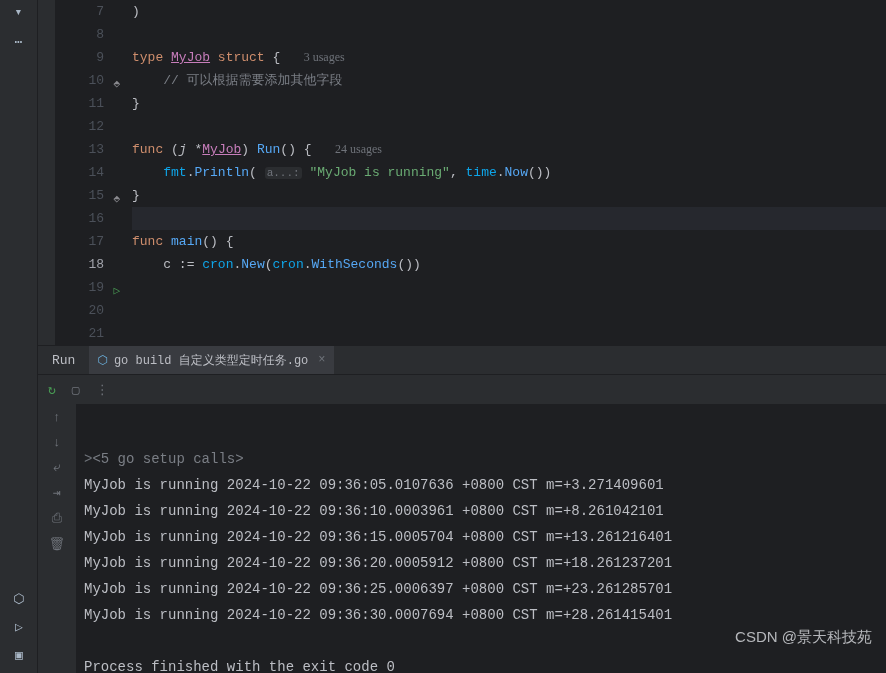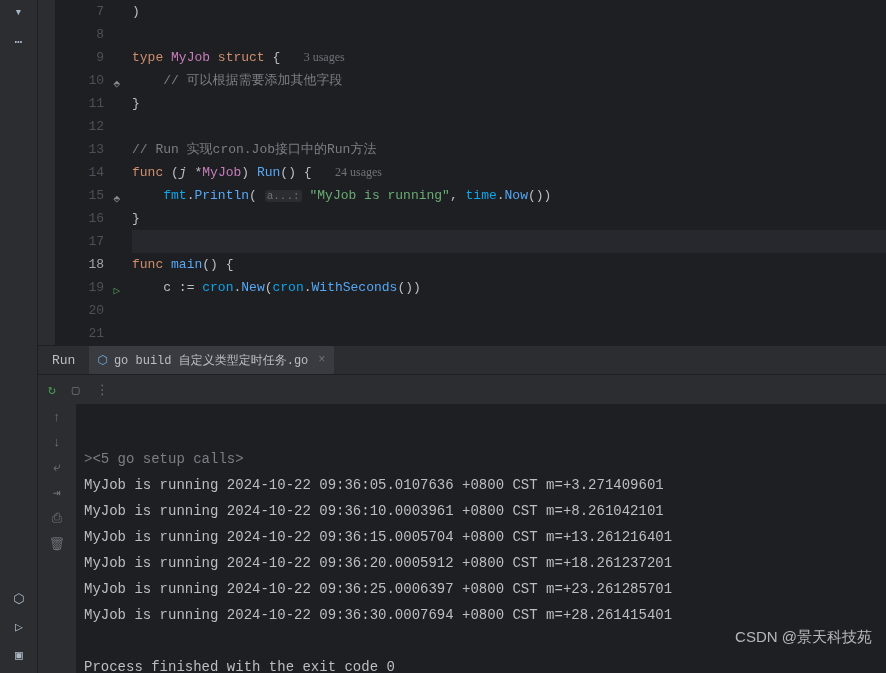--- a/index.html
+++ b/index.html
@@ -73,21 +73,21 @@
 .code-line {
   height: 23px;
   line-height: 23px;
   white-space: pre;
 }
 .code-line.highlight {
   background: #26282e;
 }
 .c-comment { color: #7a7e85; }
 .c-keyword { color: #cf8e6d; }
-.c-type { color: #c77dbb; }
+.c-type { color: #c77dbb; text-decoration: underline; }
 .c-func { color: #56a8f5; }
 .c-string { color: #6aab73; }
 .c-brace { color: #bcbec4; }
 .c-pkg { color: #0ea5e9; }
 .c-ident { color: #bcbec4; }
 .c-param { color: #bcbec4; font-style: italic; }
 .c-hint { color: #6f737a; background: #2b2d30; border-radius: 3px; padding: 0 2px; font-size: 11px; }
 .c-usage { color: #6f737a; font-size: 12px; font-family: Liberation Serif, serif; }
 
 .run-panel {
@@ -209,21 +209,20 @@
         <div class="gutter-line">20</div>
         <div class="gutter-line">21</div>
       </div>
       <div class="code">
         <div class="code-line"><span class="c-brace">)</span></div>
         <div class="code-line"></div>
         <div class="code-line"><span class="c-keyword">type</span> <span class="c-type">MyJob</span> <span class="c-keyword">struct</span> <span class="c-brace">{</span>   <span class="c-usage">3 usages</span></div>
         <div class="code-line">    <span class="c-comment">// 可以根据需要添加其他字段</span></div>
         <div class="code-line"><span class="c-brace">}</span></div>
         <div class="code-line"></div>
-        <div class="code-line"><span class="c-comment">// Run 实现cron.Job接口中的Run方法</span></div>
         <div class="code-line"><span class="c-keyword">func</span> <span class="c-ident">(</span><span class="c-param">j</span> <span class="c-ident">*</span><span class="c-type">MyJob</span><span class="c-ident">)</span> <span class="c-func">Run</span><span class="c-brace">()</span> <span class="c-brace">{</span>   <span class="c-usage">24 usages</span></div>
         <div class="code-line">    <span class="c-pkg">fmt</span>.<span class="c-func">Println</span>( <span class="c-hint">a...:</span> <span class="c-string">"MyJob is running"</span>, <span class="c-pkg">time</span>.<span class="c-func">Now</span>())</div>
         <div class="code-line"><span class="c-brace">}</span></div>
         <div class="code-line highlight"></div>
         <div class="code-line"><span class="c-keyword">func</span> <span class="c-func">main</span><span class="c-brace">()</span> <span class="c-brace">{</span></div>
         <div class="code-line">    <span class="c-ident">c</span> <span class="c-ident">:=</span> <span class="c-pkg">cron</span>.<span class="c-func">New</span>(<span class="c-pkg">cron</span>.<span class="c-func">WithSeconds</span>())</div>
         <div class="code-line"></div>
       </div>
     </div>
   </div>

